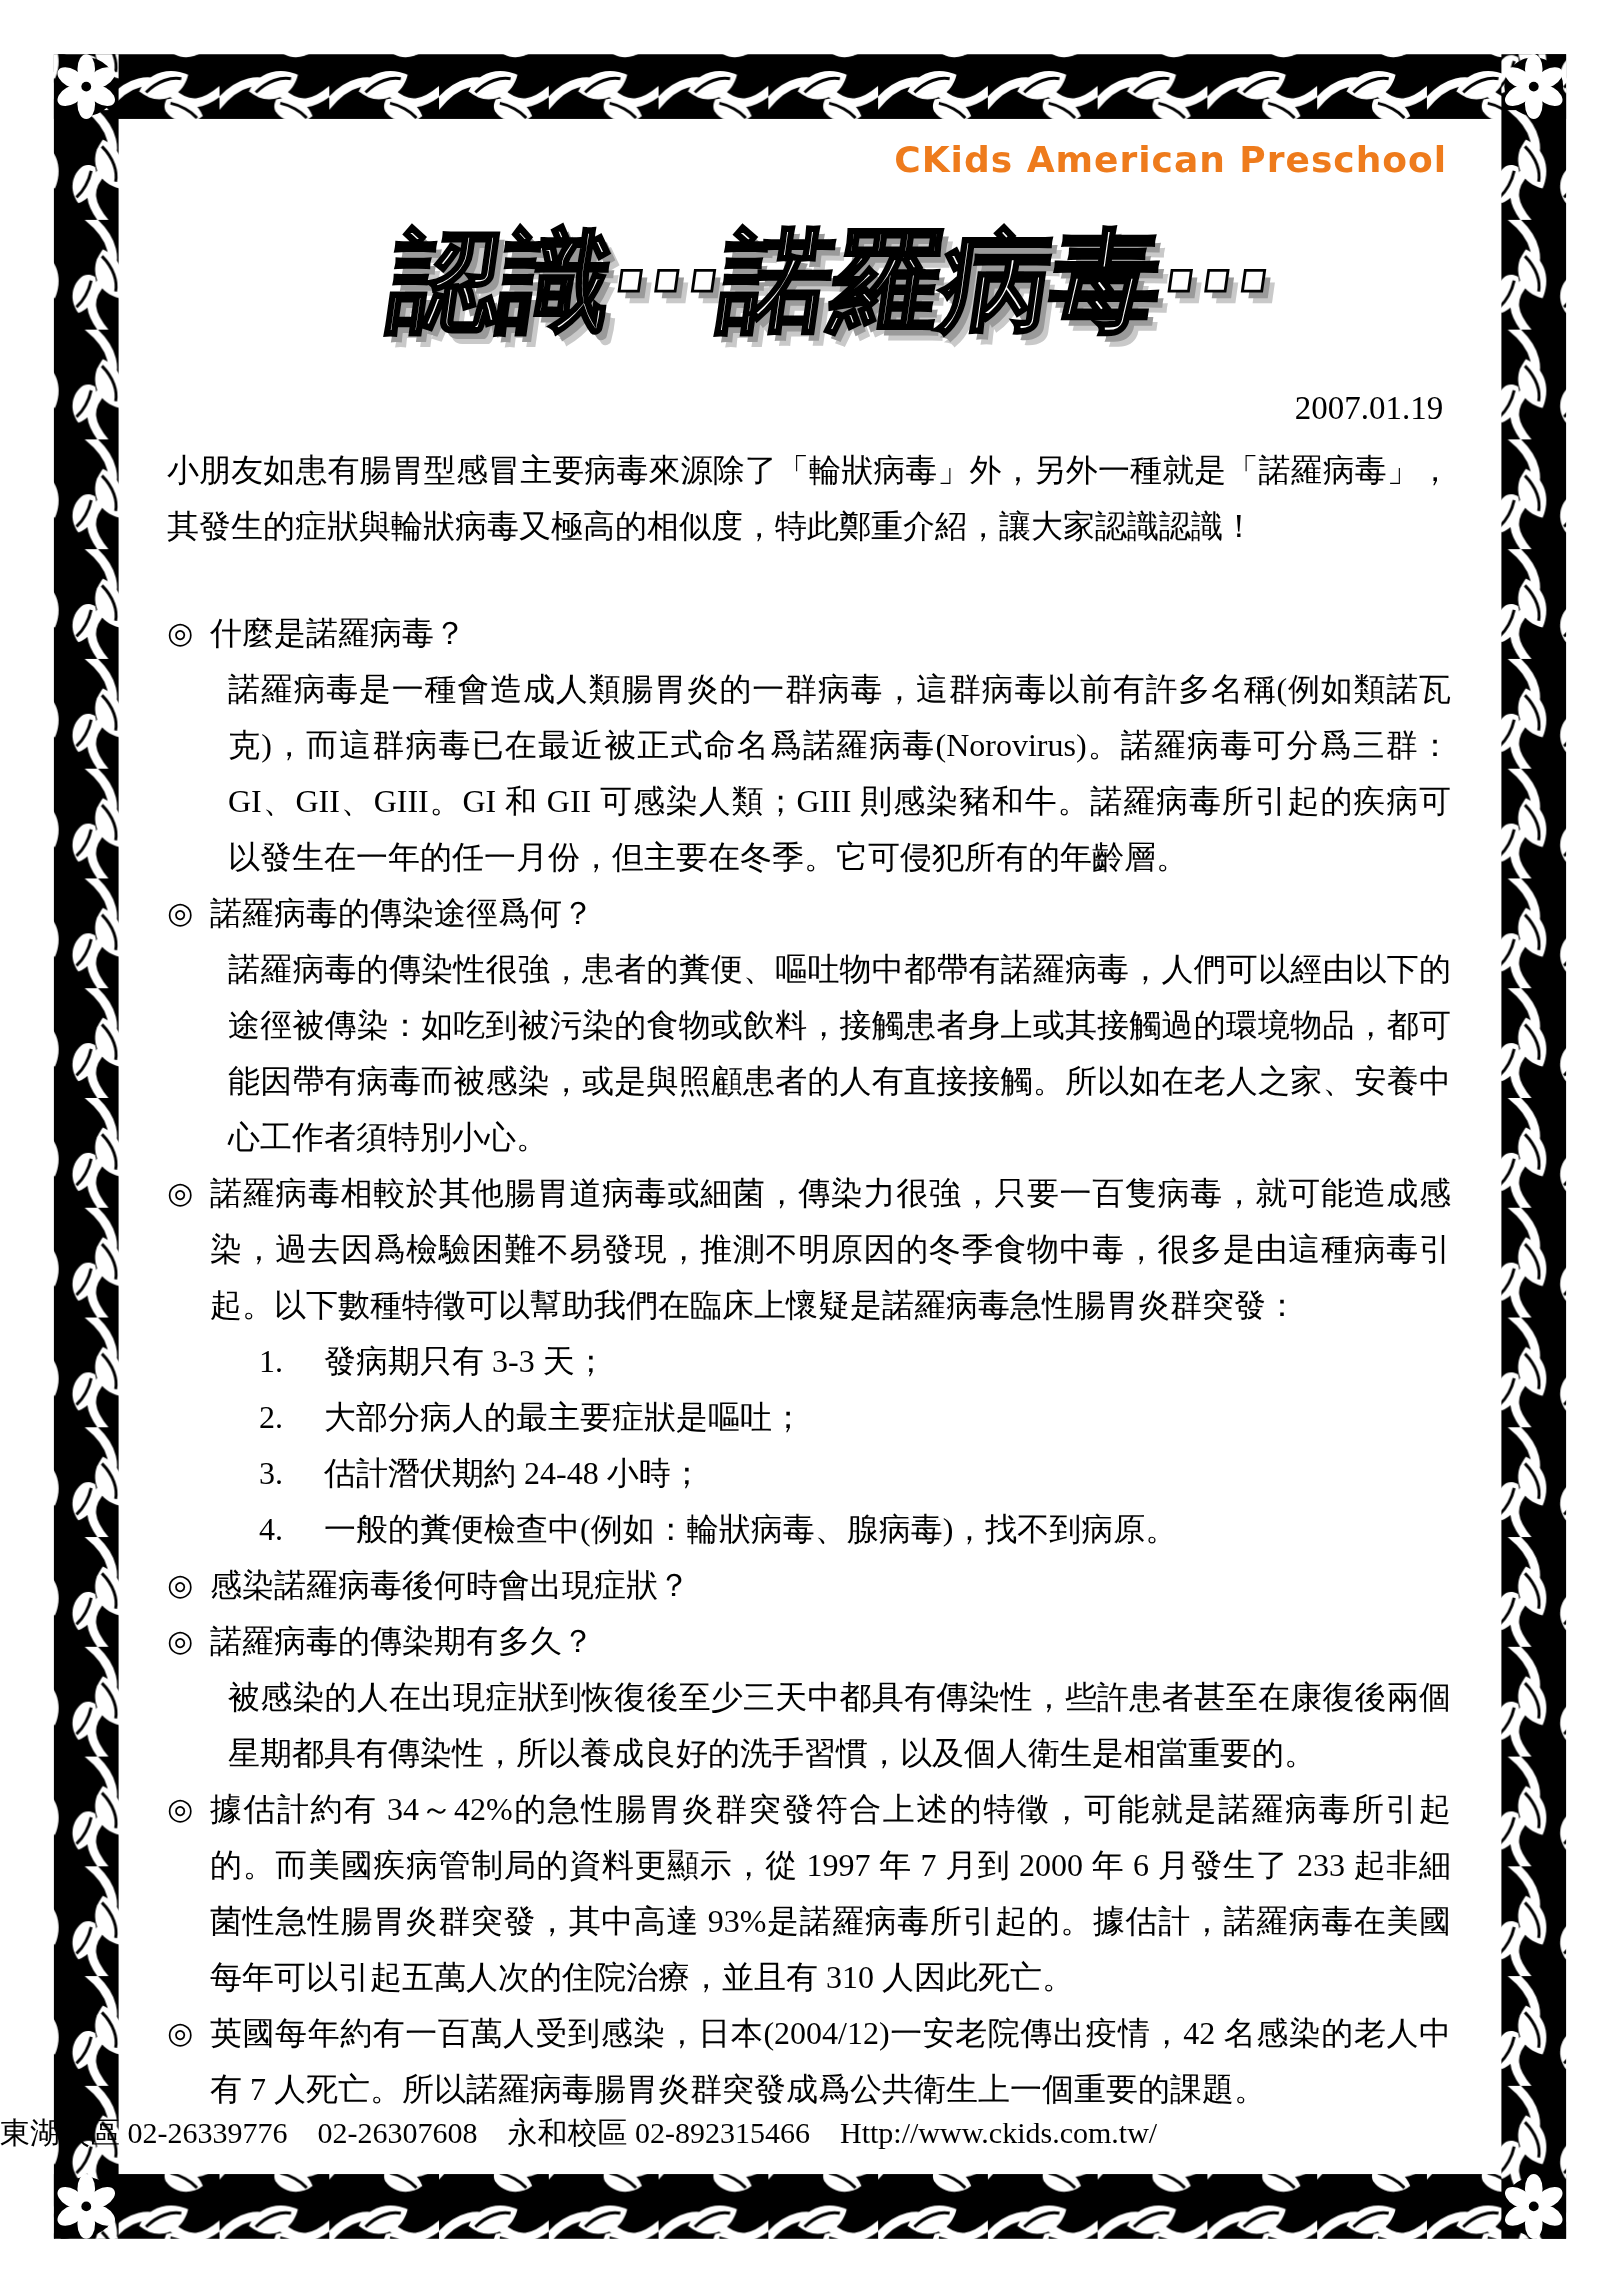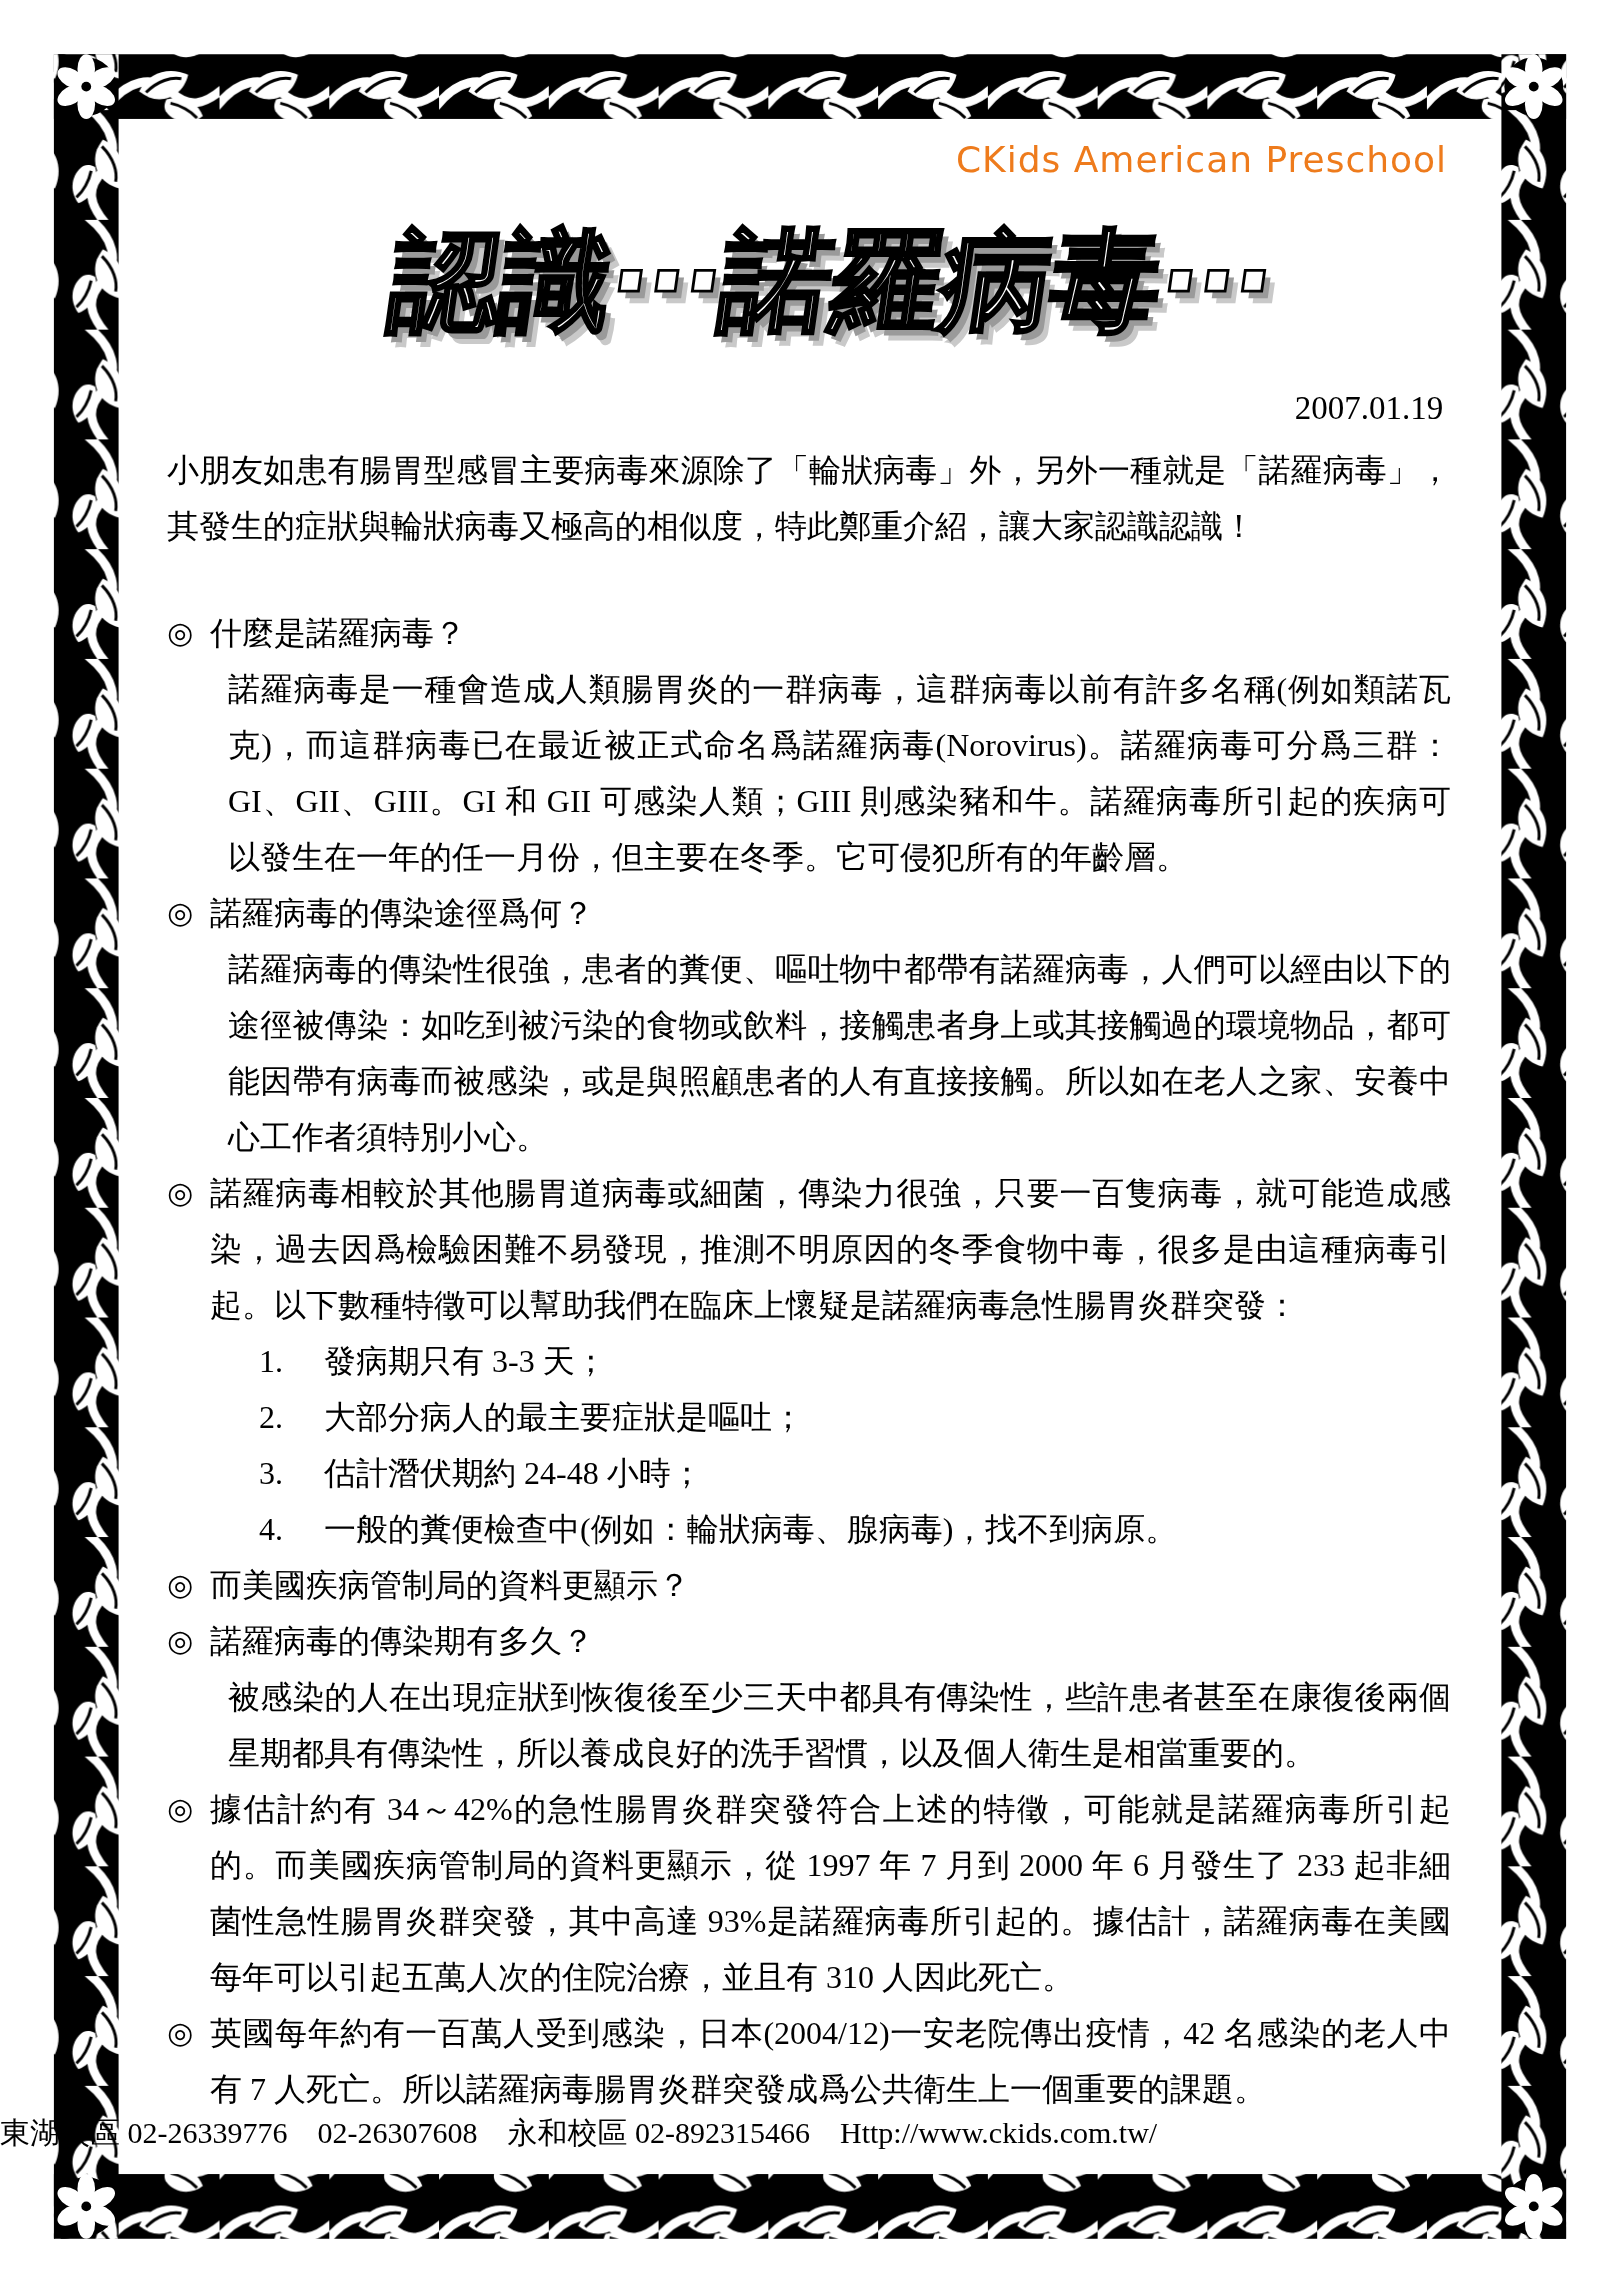--- a/index.html
+++ b/index.html
@@ -15,21 +15,21 @@
   .content{
     position:absolute;
     left:167px; top:125px;
     width:1284px;
   }
   .logo-line{
     text-align:right;
     padding-right:3.9px;
     margin-top:13.7px;
     font-family:"DejaVu Sans","Liberation Sans",sans-serif;
-    font-weight:normal;
+    font-weight:bold;
     font-size:36px;
     letter-spacing:1px;
     color:#ee7b1c;
   }
   .title-wrap{
     margin-top:27.4px;
     text-align:center;
     padding-left:45px;
     height:176px;
   }
@@ -181,21 +181,21 @@
         <div class="list-row">
           <span class="li-num">4.</span>
           <span class="li-text">一般的糞便檢查中(例如：輪狀病毒、腺病毒)，找不到病原。</span>
         </div>
       </div>
     </div>
 
     <div class="section">
       <div class="sec-head">
         <span class="bullet">◎</span>
-        <span class="sec-head-text">而美國疾病管制局的資料更顯示？</span>
+        <span class="sec-head-text">感染諾羅病毒後何時會出現症狀？</span>
       </div>
     </div>
 
     <div class="section">
       <div class="sec-head">
         <span class="bullet">◎</span>
         <span class="sec-head-text">諾羅病毒的傳染期有多久？</span>
       </div>
       <div class="sec-body">被感染的人在出現症狀到恢復後至少三天中都具有傳染性，些許患者甚至在康復後兩個星期都具有傳染性，所以養成良好的洗手習慣，以及個人衛生是相當重要的。</div>
     </div>

